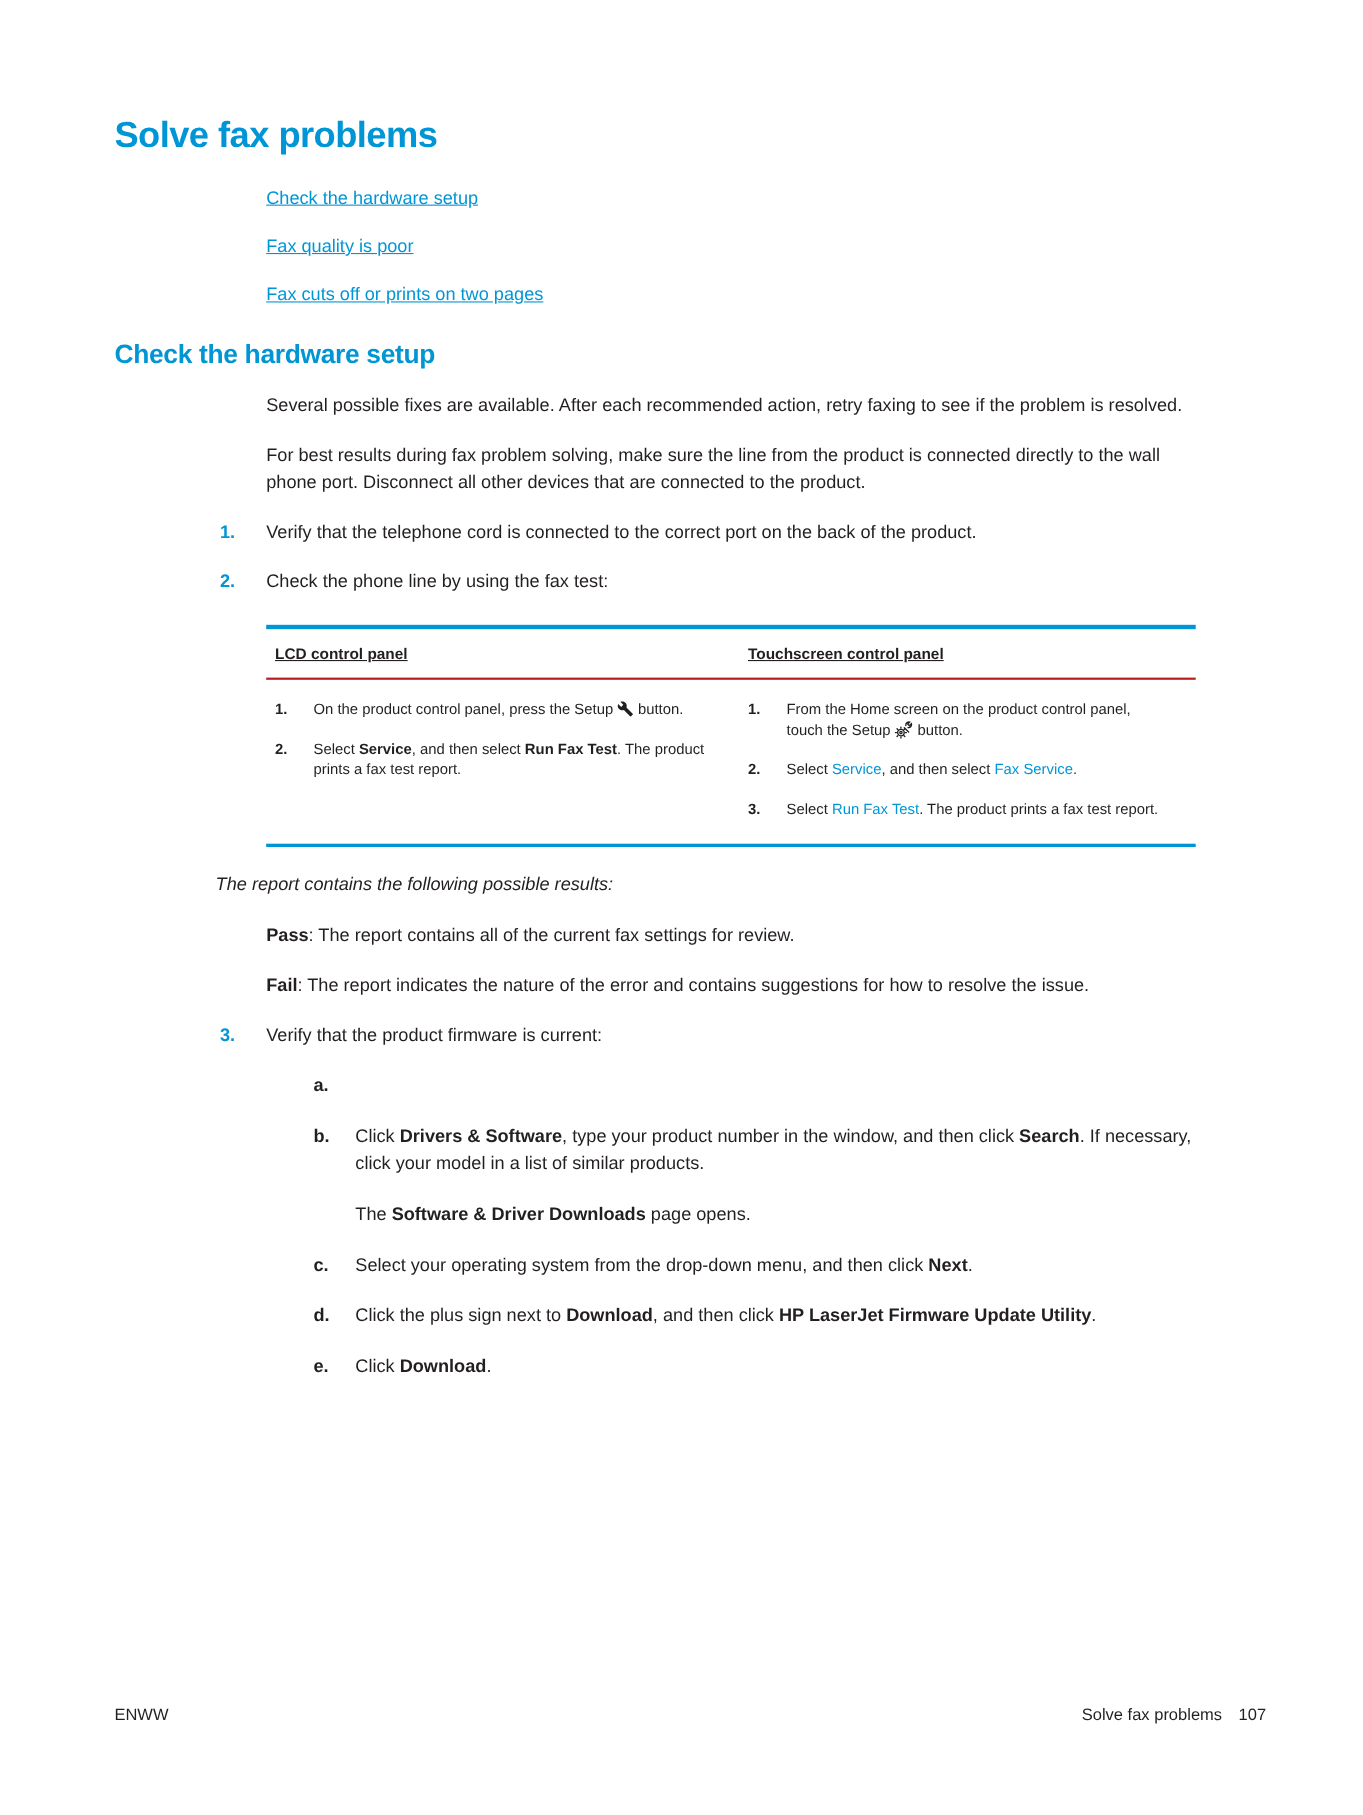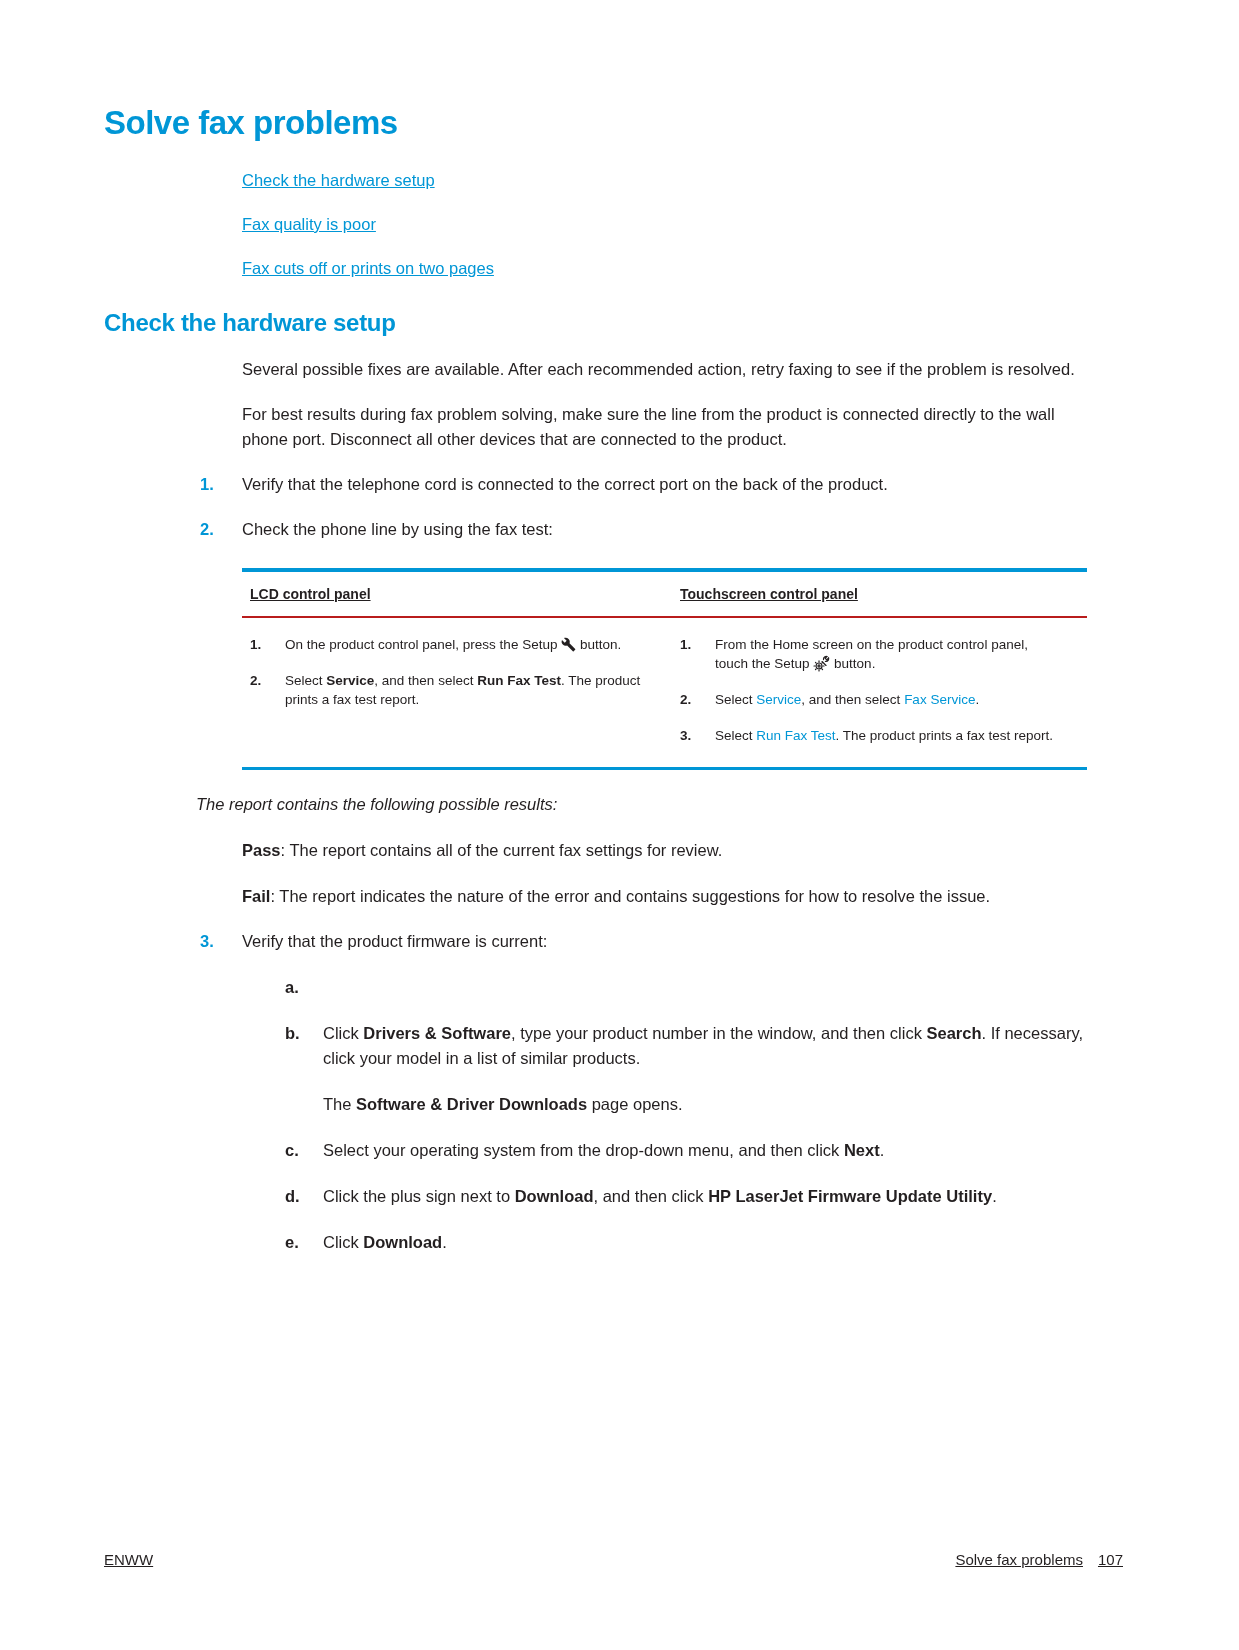--- a/index.html
+++ b/index.html
@@ -62,23 +62,23 @@
 
   .inline-icon { display: inline-block; }
   .inline-icon svg { vertical-align: -3px; }
   .icon-flip svg { transform: translateY(1px); }
 
   .b { font-weight: bold; }
   .blue { color: #0096d6; }
   .u { text-decoration: underline; cursor: pointer; }
 
   .footer {
-    position: absolute; left: 104px; right: 116px; top: 1550px;
+    position: absolute; left: 104px; right: 88px; top: 1550px;
     display: flex; justify-content: space-between; align-items: flex-end;
-    font-size: 15px; line-height: 20px; text-decoration: underline;
+    font-size: 15px; line-height: 20px;
   }
   .footer-right { display: flex; gap: 15px; }
 </style>
 </head>
 <body>
 
 <div class="content">
 
   <h1 class="page-title">Solve fax problems</h1>
 

